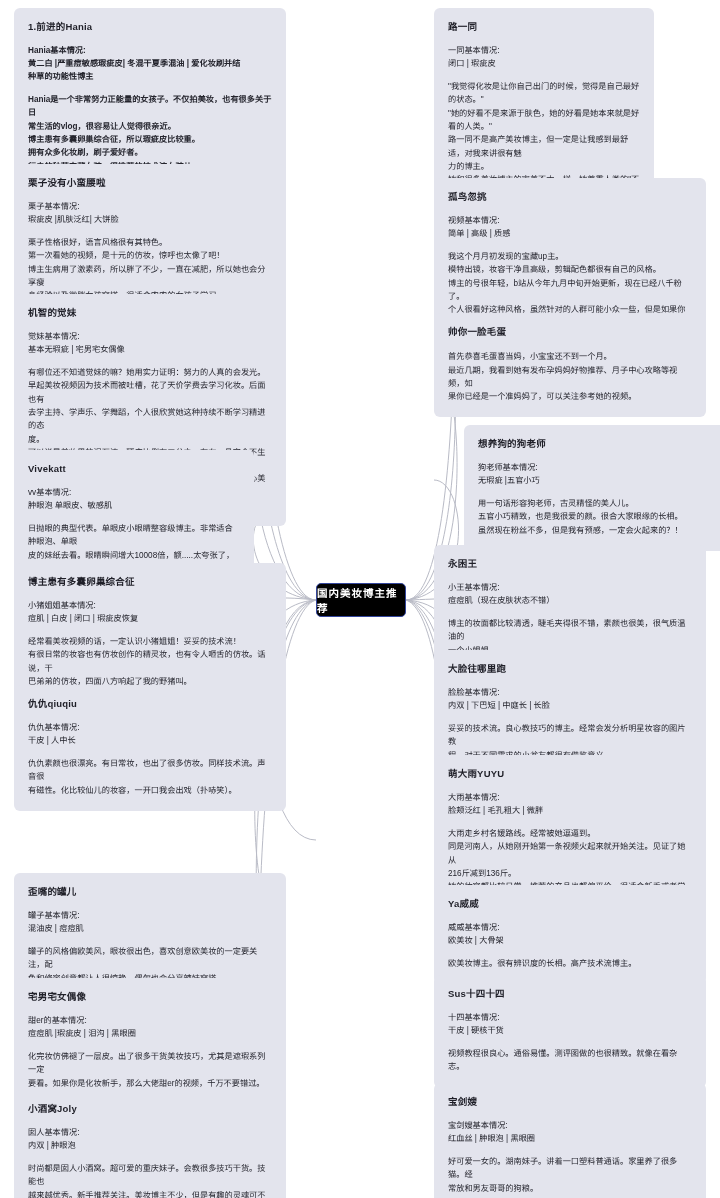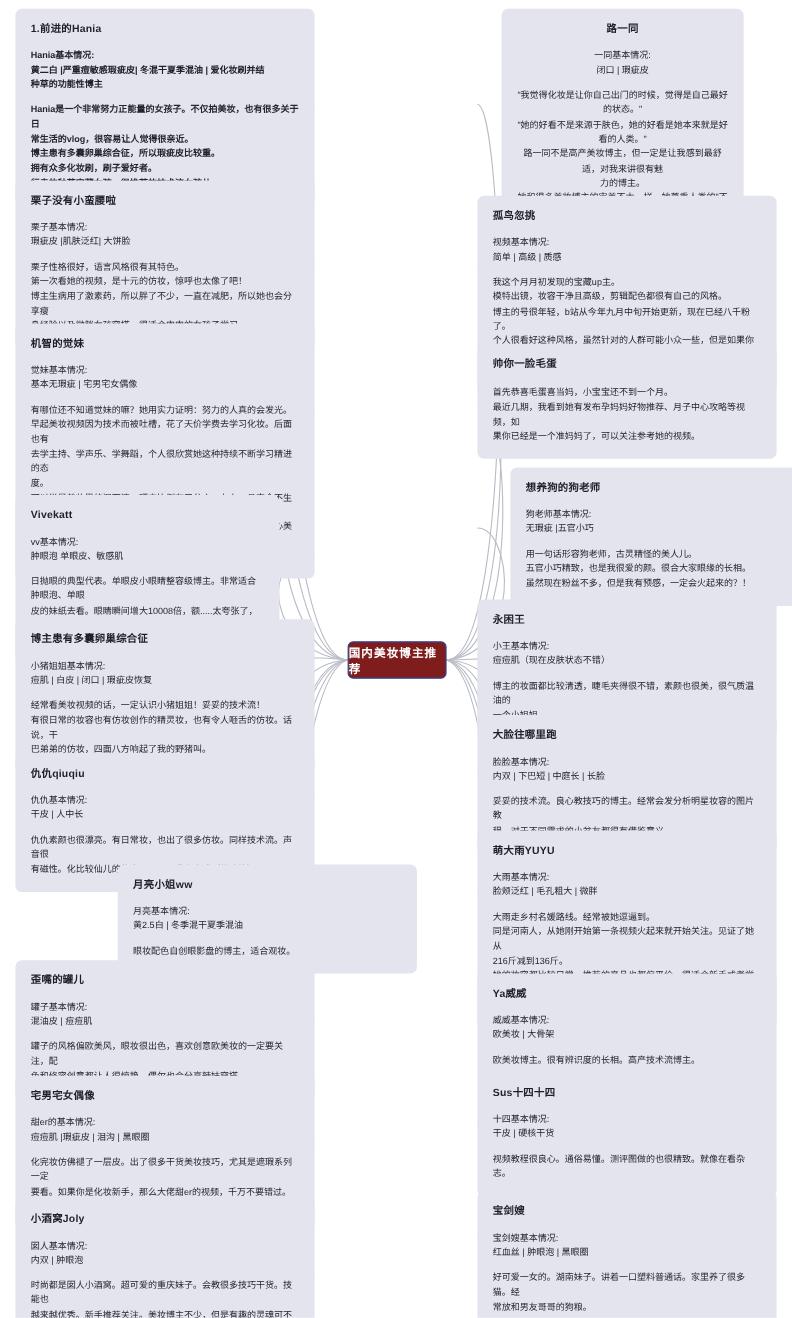--- a/index.html
+++ b/index.html
@@ -52,21 +52,21 @@
     margin:0;
     color:#25252e;
     white-space:pre-line;
     word-break:break-all;
   }
   .node-body.strong{font-weight:700;}
   .node-sub.plain{font-weight:400;}
   .center-node{
     position:absolute;
     z-index:3;
-    background:#7f1d1d;
+    background:#000000;
     border:1px solid #33459b;
     border-radius:5px;
     color:#ffffff;
     font-size:10.5px;
     font-weight:700;
     letter-spacing:1px;
     display:flex;
     align-items:center;
     justify-content:center;
     box-sizing:border-box;
@@ -162,26 +162,20 @@
   </div>
 
   <div class="node" style="left:14px;top:685px;width:272px;">
     <div class="node-title">仇仇qiuqiu</div>
     <div class="node-sub plain">仇仇基本情况:
 干皮 | 人中长</div>
     <div class="node-body">仇仇素颜也很漂亮。有日常妆，也出了很多仿妆。同样技术流。声音很
 有磁性。化比较仙儿的妆容，一开口我会出戏（扑哧笑）。</div>
   </div>
 
-  <div class="node" style="left:107px;top:786px;width:272px;">
-    <div class="node-title">月亮小姐ww</div>
-    <div class="node-sub plain">月亮基本情况:
-黄2.5白 | 冬季混干夏季混油</div>
-    <div class="node-body">眼妆配色自创眼影盘的博主，适合观妆。</div>
-  </div>
 
   <div class="node" style="left:14px;top:873px;width:272px;">
     <div class="node-title">歪嘴的罐儿</div>
     <div class="node-sub plain">罐子基本情况:
 混油皮 | 痘痘肌</div>
     <div class="node-body">罐子的风格偏欧美风，眼妆很出色，喜欢创意欧美妆的一定要关注，配
 色和修容创意都让人很惊艳，偶尔也会分享辣妹穿搭。</div>
   </div>
 
   <div class="node" style="left:14px;top:978px;width:272px;">
@@ -194,21 +188,21 @@
   </div>
 
   <div class="node" style="left:14px;top:1090px;width:272px;">
     <div class="node-title">小酒窝Joly</div>
     <div class="node-sub plain">囡人基本情况:
 内双 | 肿眼泡</div>
     <div class="node-body">时尚都是囡人小酒窝。超可爱的重庆妹子。会教很多技巧干货。技能也
 越来越优秀。新手推荐关注。美妆博主不少，但是有趣的灵魂可不多~</div>
   </div>
 
-  <div class="node" style="left:456px;top:8px;width:220px;text-align:center;">
+  <div class="node" style="left:434px;top:8px;width:220px;">
     <div class="node-title">路一同</div>
     <div class="node-sub plain">一同基本情况:
 闭口 | 瑕疵皮</div>
     <div class="node-body">"我觉得化妆是让你自己出门的时候，觉得是自己最好的状态。"
 "她的好看不是来源于肤色，她的好看是她本来就是好看的人类。"
 路一同不是高产美妆博主，但一定是让我感到最舒适，对我来讲很有魅
 力的博主。
 她和很多美妆博主的审美不太一样，她尊重人类的"不完美"，但又恰
 恰是这些"不完美"很迷人。
 总之，这是一个让你发现美，以及接受属于你独特美感的博主。</div>

